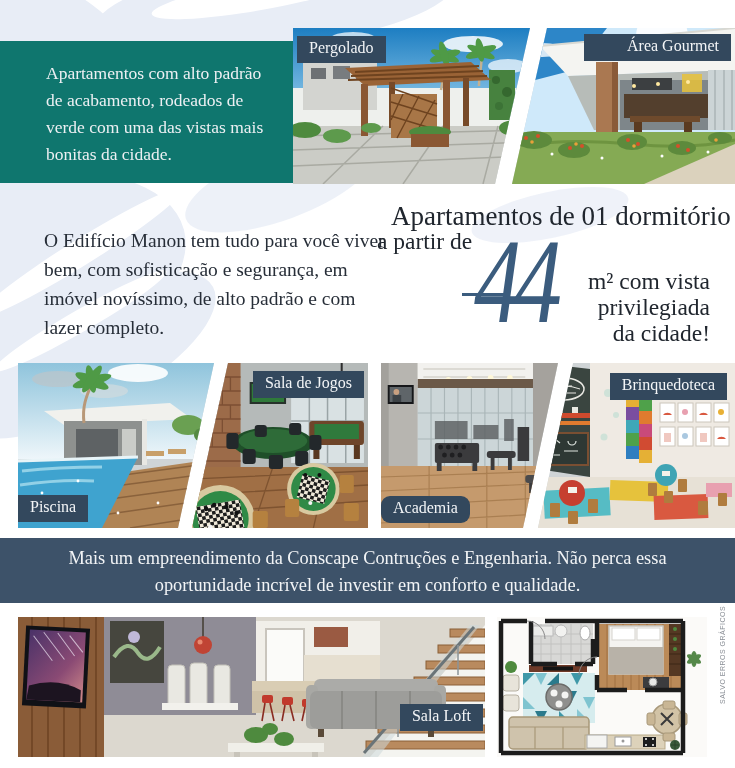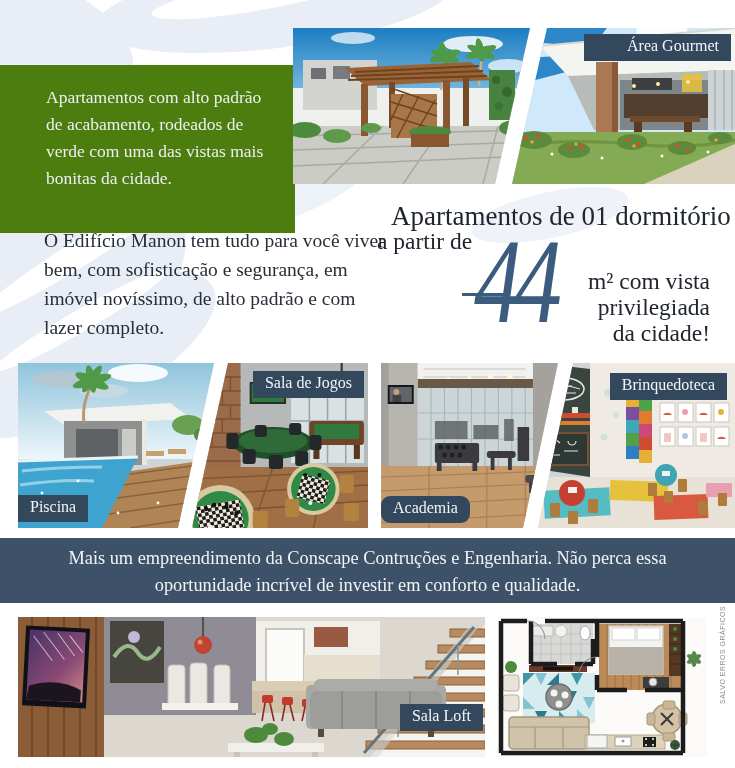--- a/index.html
+++ b/index.html
@@ -2,22 +2,22 @@
 <html><head>
 <meta charset="utf-8">
 <style>
   html,body{margin:0;padding:0;background:#fff;}
   .page{position:relative;width:735px;height:768px;background:#ffffff;overflow:hidden;
         font-family:"Liberation Serif","DejaVu Serif",serif;}
   
   .wm{position:absolute;background:#e8edf6;border-radius:50%;}
   .wm-streak{position:absolute;background:#ffffff;border-radius:50%;}
   
-  .intro-box{position:absolute;left:0;top:41px;width:295px;height:168px;background:#4d7c0f;
-             box-sizing:border-box;padding:19px 16px 0 46px;margin-top:24px;}
+  .intro-box{position:absolute;left:0;top:41px;width:295px;height:142px;background:#0f766e;
+             box-sizing:border-box;padding:19px 16px 0 46px;}
   .intro-box p{margin:0;color:#edf0f3;font-size:17.5px;line-height:27px;}
   
   .photo{position:absolute;overflow:hidden;background:#cfd4d6;}
   .photo svg{display:block;width:100%;height:100%;}
   .ph-label{position:absolute;background:#33485d;color:#f3f5f7;font-size:16px;
             line-height:1.3;padding:2px 12px 4px;white-space:nowrap;}
   
   .description{position:absolute;left:44px;top:226px;width:348px;margin:0;
                color:#272e38;font-size:19.5px;line-height:29px;}
   
@@ -103,20 +103,21 @@
       <rect x="98" y="66" width="46" height="44" fill="#a87647"></rect>
       <path d="M98,74 l46,14 M98,88 l46,14 M98,60 l46,16 M110,66 l-12,26 M126,68 l-22,42 M142,72 l-22,38" stroke="#6e431f" stroke-width="1.4"></path>
       <ellipse cx="137" cy="104" rx="21" ry="6" fill="#4e8a3e"></ellipse>
       <rect x="118" y="106" width="38" height="13" fill="#8a5733"></rect>
       <ellipse cx="12" cy="102" rx="16" ry="8" fill="#4e8a3e"></ellipse>
       <ellipse cx="44" cy="108" rx="14" ry="7" fill="#5d9a4c"></ellipse>
       <ellipse cx="222" cy="100" rx="16" ry="8" fill="#4e8a3e"></ellipse>
       <ellipse cx="78" cy="100" rx="10" ry="5" fill="#5d9a4c"></ellipse>
     </svg>
   </div>
+  <div class="ph-label" style="left:297px;top:36px;">Pergolado</div>
 
   <div class="photo" style="left:512px;top:28px;width:223px;height:156px;clip-path:polygon(35px 0,223px 0,223px 156px,0 156px);">
     <svg viewBox="0 0 223 156" preserveAspectRatio="none">
       <rect width="223" height="110" fill="#cfe9fa"></rect>
       <polygon points="0,0 95,0 62,42 0,58" fill="#2d86c8"></polygon>
       <ellipse cx="30" cy="22" rx="22" ry="7" fill="#ffffff" opacity=".8"></ellipse>
       <circle cx="150" cy="8" r="26" fill="#ffffff" opacity=".9"></circle>
       <polygon points="28,18 223,0 223,42 56,48" fill="#f4f4f1"></polygon>
       <path d="M28,18 L223,0" stroke="#d8d8d2" stroke-width="2"></path>
       <polygon points="56,48 223,42 223,102 82,102" fill="#b7bcb8"></polygon>

